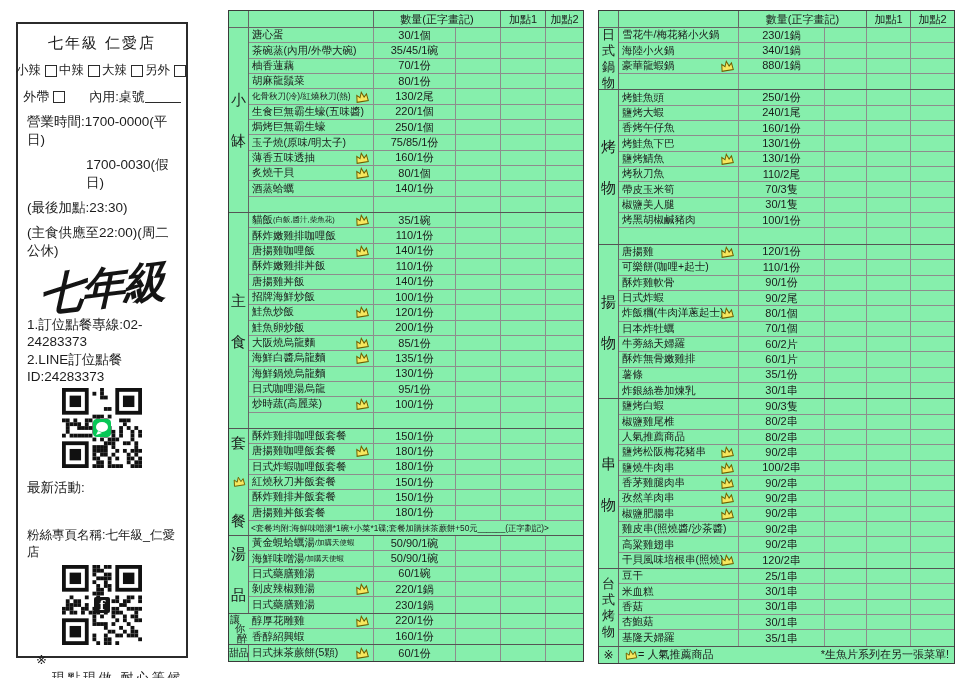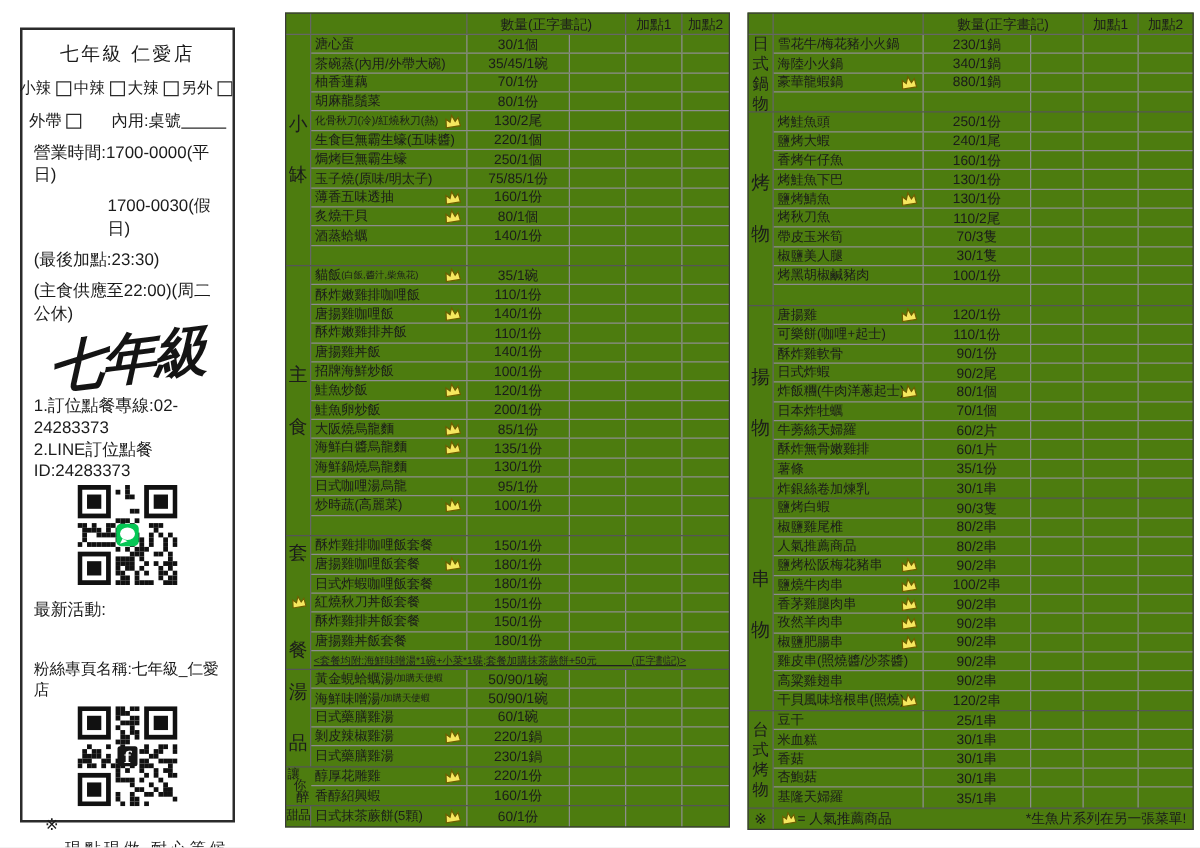--- a/index.html
+++ b/index.html
@@ -20,21 +20,21 @@
   .indent{padding-left:62px;}
   .lp-logo{font-family:"DejaVu Serif","Liberation Serif",serif;font-style:italic;
            font-weight:bold;font-size:44px;line-height:1;margin:6px 0 2px 0;
            transform:rotate(-7deg) skewX(-6deg);color:#141414;letter-spacing:-2px;}
   .qr{margin-top:4px;}
   .lp-notice{align-self:flex-start;padding-left:28px;letter-spacing:2.6px;
              line-height:21px;font-size:13px;white-space:nowrap;}
   .lp-mark{align-self:flex-start;padding-left:12px;margin-top:4px;font-size:13px;}
 
   
-  .menu-table{position:absolute;top:10px;border:1.5px solid #3a3a3a;background:#4d7c0f;}
+  .menu-table{position:absolute;top:10px;border:1.5px solid #3a3a3a;background:#86efac;}
   #table-main{left:228px;width:356px;}
   #table-grill{left:598px;width:357px;}
   .m-hrow{display:flex;height:17px;border-bottom:1px solid #666;font-size:11px;}
   .m-hrow>div{display:flex;align-items:center;justify-content:center;border-right:1px solid #666;}
   .h-cat{width:20px;}
   .t1 .h-name{width:125px;}  .t2 .h-name{width:120px;}
   .t1 .h-qty{width:127px;}   .t2 .h-qty{width:128px;}
   .t1 .h-add1{width:45px;}   .t2 .h-add1{width:44px;}
   .h-add2{flex:1;border-right:none !important;}
 
@@ -718,21 +718,21 @@
           </div>
           <div class="m-row">
             <div class="c c-name">
               <span>唐揚雞丼飯套餐</span>
             </div>
             <div class="c c-price">180/1份</div>
             <div class="c c-tally"></div>
             <div class="c c-add1"></div>
             <div class="c c-add2"></div>
           </div>
-          <div class="m-row note-row" style="border-right: none; text-decoration: underline;">&lt;套餐均附:海鮮味噌湯*1碗+小菜*1碟;套餐加購抹茶蕨餅+50元______(正字劃記)&gt;</div>
+          <div class="m-row note-row" style="border-right: none;">&lt;套餐均附:海鮮味噌湯*1碗+小菜*1碟;套餐加購抹茶蕨餅+50元______(正字劃記)&gt;</div>
         </div>
       </div>
       <div class="m-sec">
         <div class="m-cat" style="font-size: 15px; gap: 26px;">
           <span>湯</span>
           <span>品</span>
         </div>
         <div class="m-rows">
           <div class="m-row">
             <div class="c c-name">

